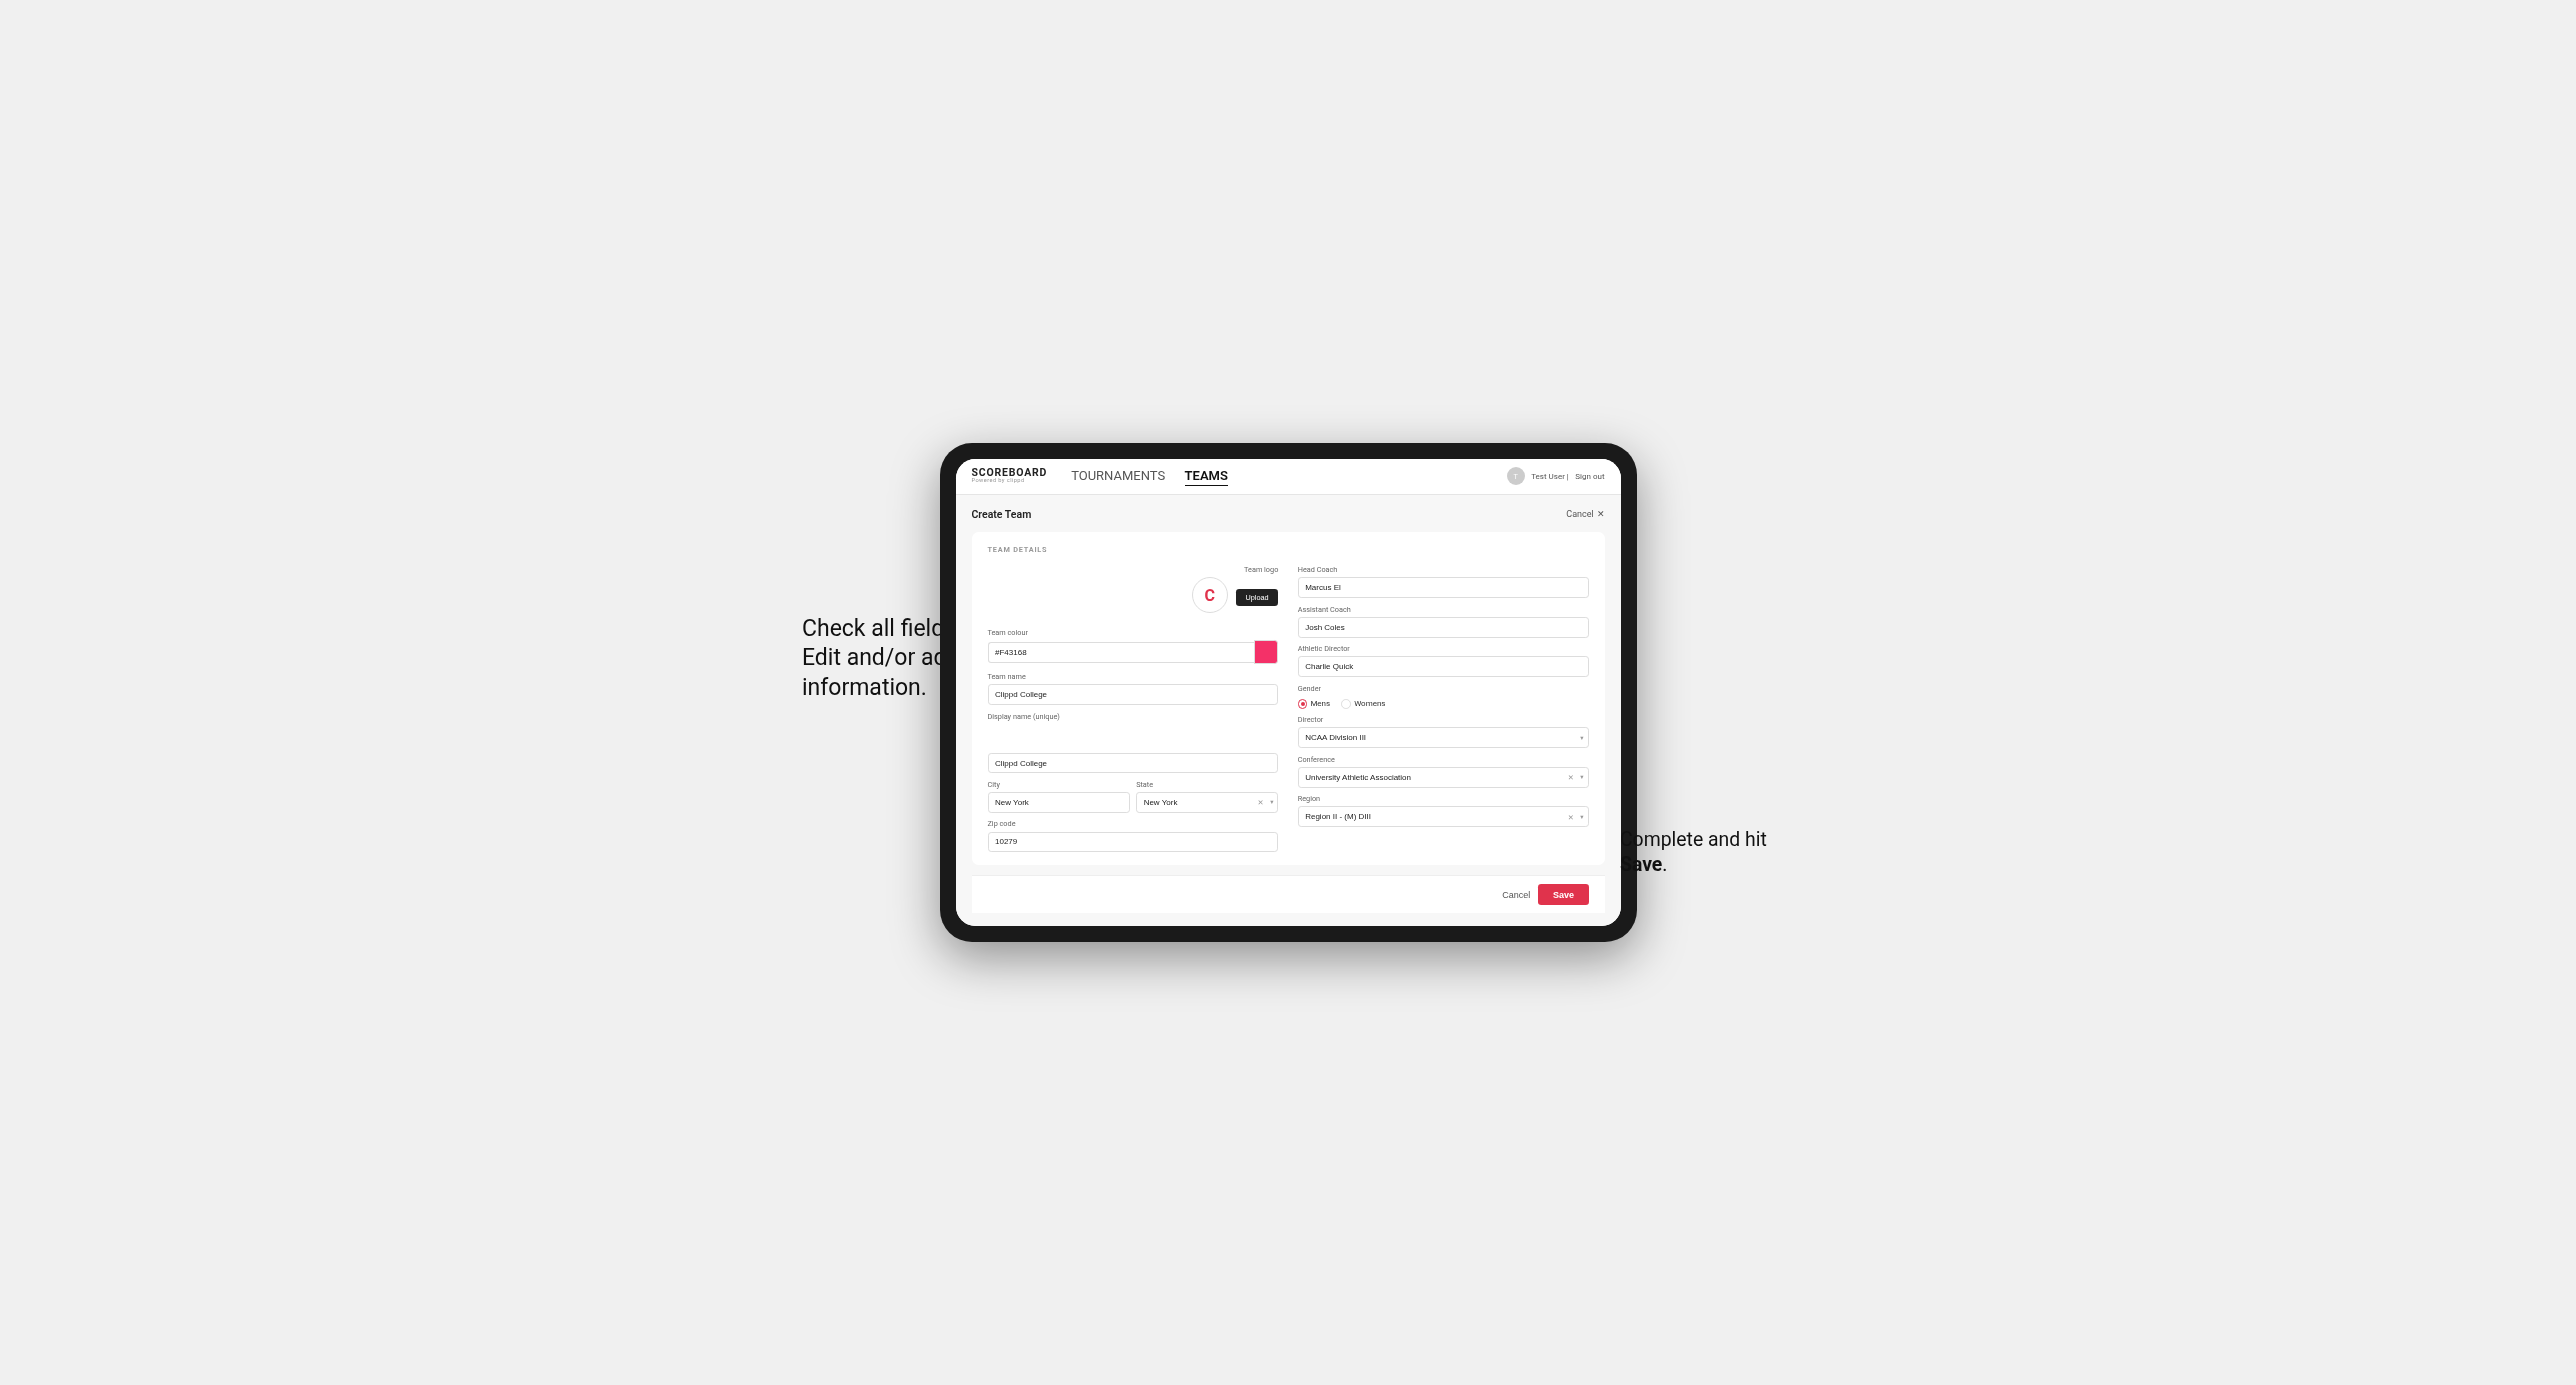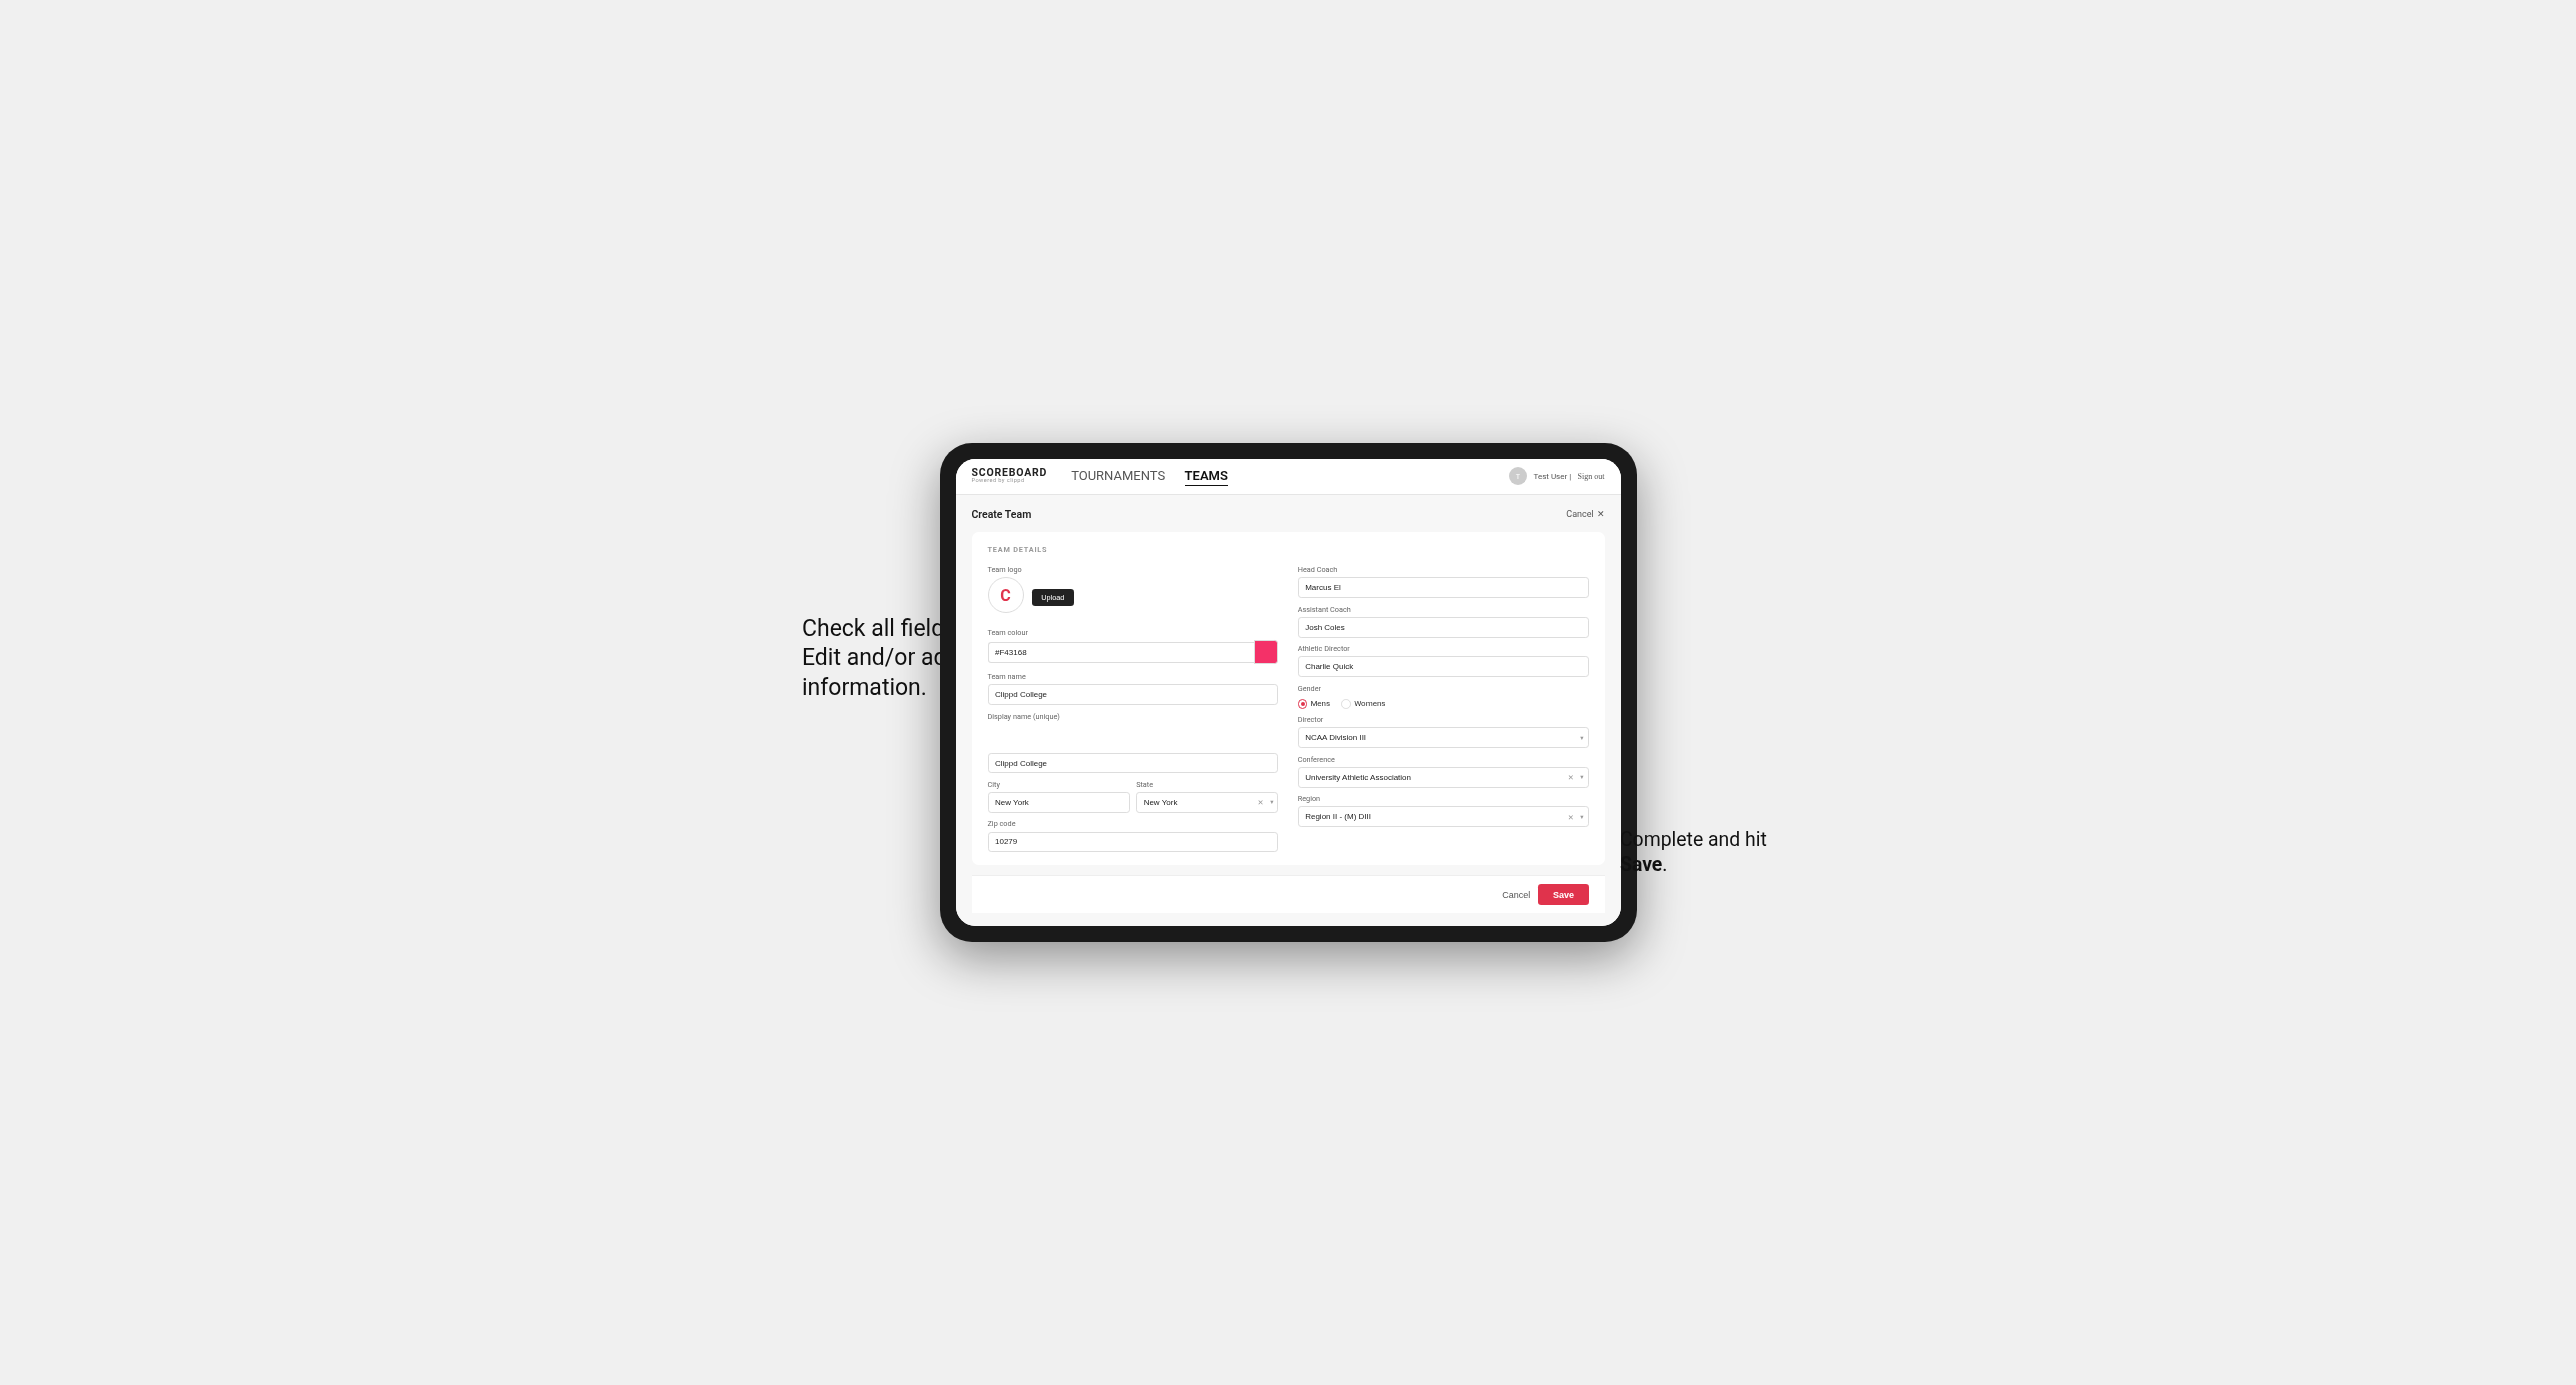--- a/index.html
+++ b/index.html
@@ -169,20 +169,21 @@
       padding: 4.9px 6.5px;
       font-size: 8px;
       color: #222;
       background: #fff;
       outline: none;
     }
 
     
     .logo-section {
       margin-bottom: 9.7px;
+      align-items: flex-end;
     }
 
     .logo-preview {
       width: 36px;
       height: 36px;
       border-radius: 50%;
       background: #fff;
       border: 0.8px solid #ddd;
       display: flex;
       align-items: center;
@@ -388,21 +389,21 @@
           <span class="brand-name">SCOREBOARD</span>
           <span class="brand-sub">Powered by clippd</span>
         </div>
         <div class="navbar-links">
           <a class="navbar-link">TOURNAMENTS</a>
           <a class="navbar-link active">TEAMS</a>
         </div>
         <div class="navbar-right">
           <div class="user-avatar">T</div>
           <span>Test User |</span>
-          <span style="cursor:pointer;font-family:Liberation Serif, serif;">Sign out</span>
+          <span style="cursor:pointer;">Sign out</span>
         </div>
       </nav>
 
       <div class="page-content">
 
         <div class="page-header">
           <span class="page-title">Create Team</span>
           <div class="cancel-btn-top">
             <span>Cancel</span>
             <span>✕</span>

